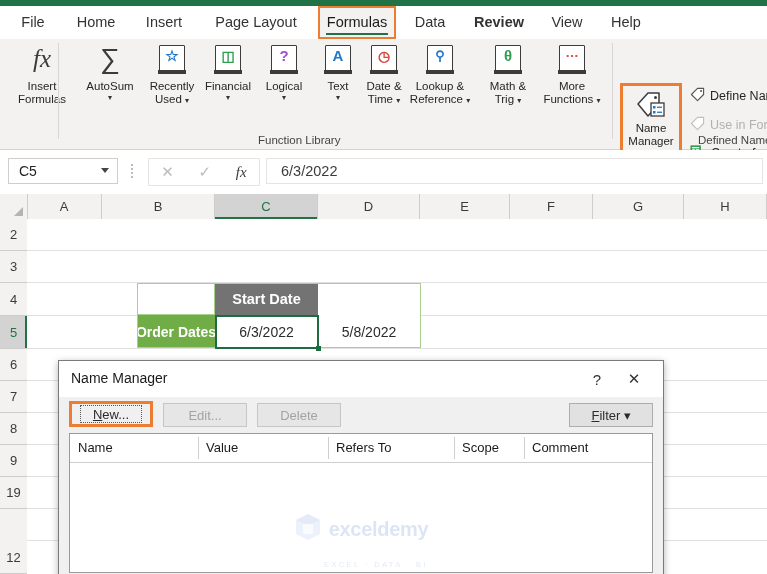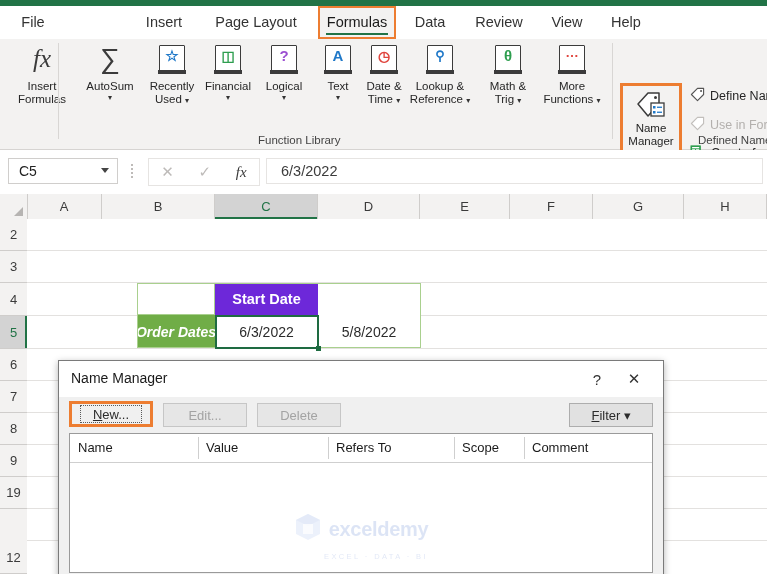--- a/index.html
+++ b/index.html
@@ -89,23 +89,23 @@
   .rh.sel{background:#d3d3d3;color:#217346;}
   .rh.sel::after{content:"";position:absolute;right:0;top:0;bottom:0;width:2px;background:#217346;}
 
   .cellarea{position:absolute;left:27px;top:25px;right:0;bottom:0;background:#fff;overflow:hidden;}
   .gline-h{position:absolute;left:0;right:0;height:1px;background:#e3e1df;}
 
   
   .dc{position:absolute;box-sizing:border-box;display:flex;align-items:center;justify-content:center;
       font-size:14px;white-space:nowrap;}
   .dc.hdr{color:#ffffff;font-weight:bold;font-size:14.5px;}
-  .dc.blue{background:#6d28d9;}
+  .dc.blue{background:#737373;}
   .dc.dark{background:#4a4a48;}
-  .dc.green{background:#70ad47;color:#fff;font-weight:bold;font-style:italic;}
+  .dc.green{background:#70ad47;color:#fff;font-weight:bold;}
   .dc.white{background:#ffffff;color:#2b2b2b;}
   .selrect{position:absolute;border:2px solid #1e6b41;box-sizing:border-box;}
   .selhandle{position:absolute;width:5px;height:5px;background:#1e6b41;}
   .tableoutline{position:absolute;border:1px solid #a9d08e;box-sizing:border-box;pointer-events:none;}
 
   
   .dlg{
     position:absolute;left:58px;top:360px;width:604px;height:220px;
     background:#f0f0f0;border:1px solid #7a7a7a;box-shadow:0 2px 7px rgba(0,0,0,.30);
   }
@@ -127,36 +127,37 @@
     position:absolute;left:10px;top:72px;width:584px;height:140px;
     background:#ffffff;border:1px solid #9a9a9a;box-sizing:border-box;overflow:hidden;
   }
   .lhead{position:absolute;left:0;top:0;right:0;height:28px;border-bottom:1px solid #cfcfcf;background:#fff;}
   .lhcol{position:absolute;top:0;height:28px;line-height:28px;font-size:13px;color:#1a1a1a;padding-left:8px;box-sizing:border-box;}
   .lhdiv{position:absolute;top:3px;width:1px;height:22px;background:#cfcfcf;}
 
   .watermark{position:absolute;left:0;right:0;top:78px;display:flex;flex-direction:column;align-items:center;justify-content:center;opacity:.30;}
   .wm-row{display:flex;align-items:center;gap:7px;}
   .wm-text{font-size:20px;font-weight:bold;color:#8fa9e0;letter-spacing:-.3px;}
-  .wm-sub{font-size:7.5px;letter-spacing:2.4px;color:#9fb3e3;margin-top:6px;margin-left:30px;text-align:center;}
+  .wm-sub{font-size:7.5px;letter-spacing:2.4px;color:#9fb3e3;margin-top:14px;margin-left:30px;text-align:center;}
 </style>
 </head>
 <body>
 
 <div class="app">
 
   <div class="titlestrip"></div>
 
   <div class="tabbar">
     <div class="tab" style="left:10px;width:46px;">File</div>
+    <div class="tab" style="left:68px;width:56px;">Home</div>
     <div class="tab" style="left:136px;width:56px;">Insert</div>
     <div class="tab" style="left:202px;width:108px;">Page Layout</div>
     <div class="tab active" style="left:318px;width:78px;">Formulas</div>
     <div class="tab" style="left:406px;width:48px;">Data</div>
-    <div class="tab" style="left:466px;width:66px;">Review</div>
+    <div class="tab" style="left:466px;width:66px;font-weight:bold;">Review</div>
     <div class="tab" style="left:542px;width:50px;">View</div>
     <div class="tab" style="left:602px;width:48px;">Help</div>
   </div>
 
   <div class="ribbon">
 
     <div class="bigbtn" style="left:8px;">
       <span class="ico">
         <span style="font-family:'Liberation Serif',serif;font-style:italic;font-size:25px;color:#3b3b3b;">fx</span>
       </span>

